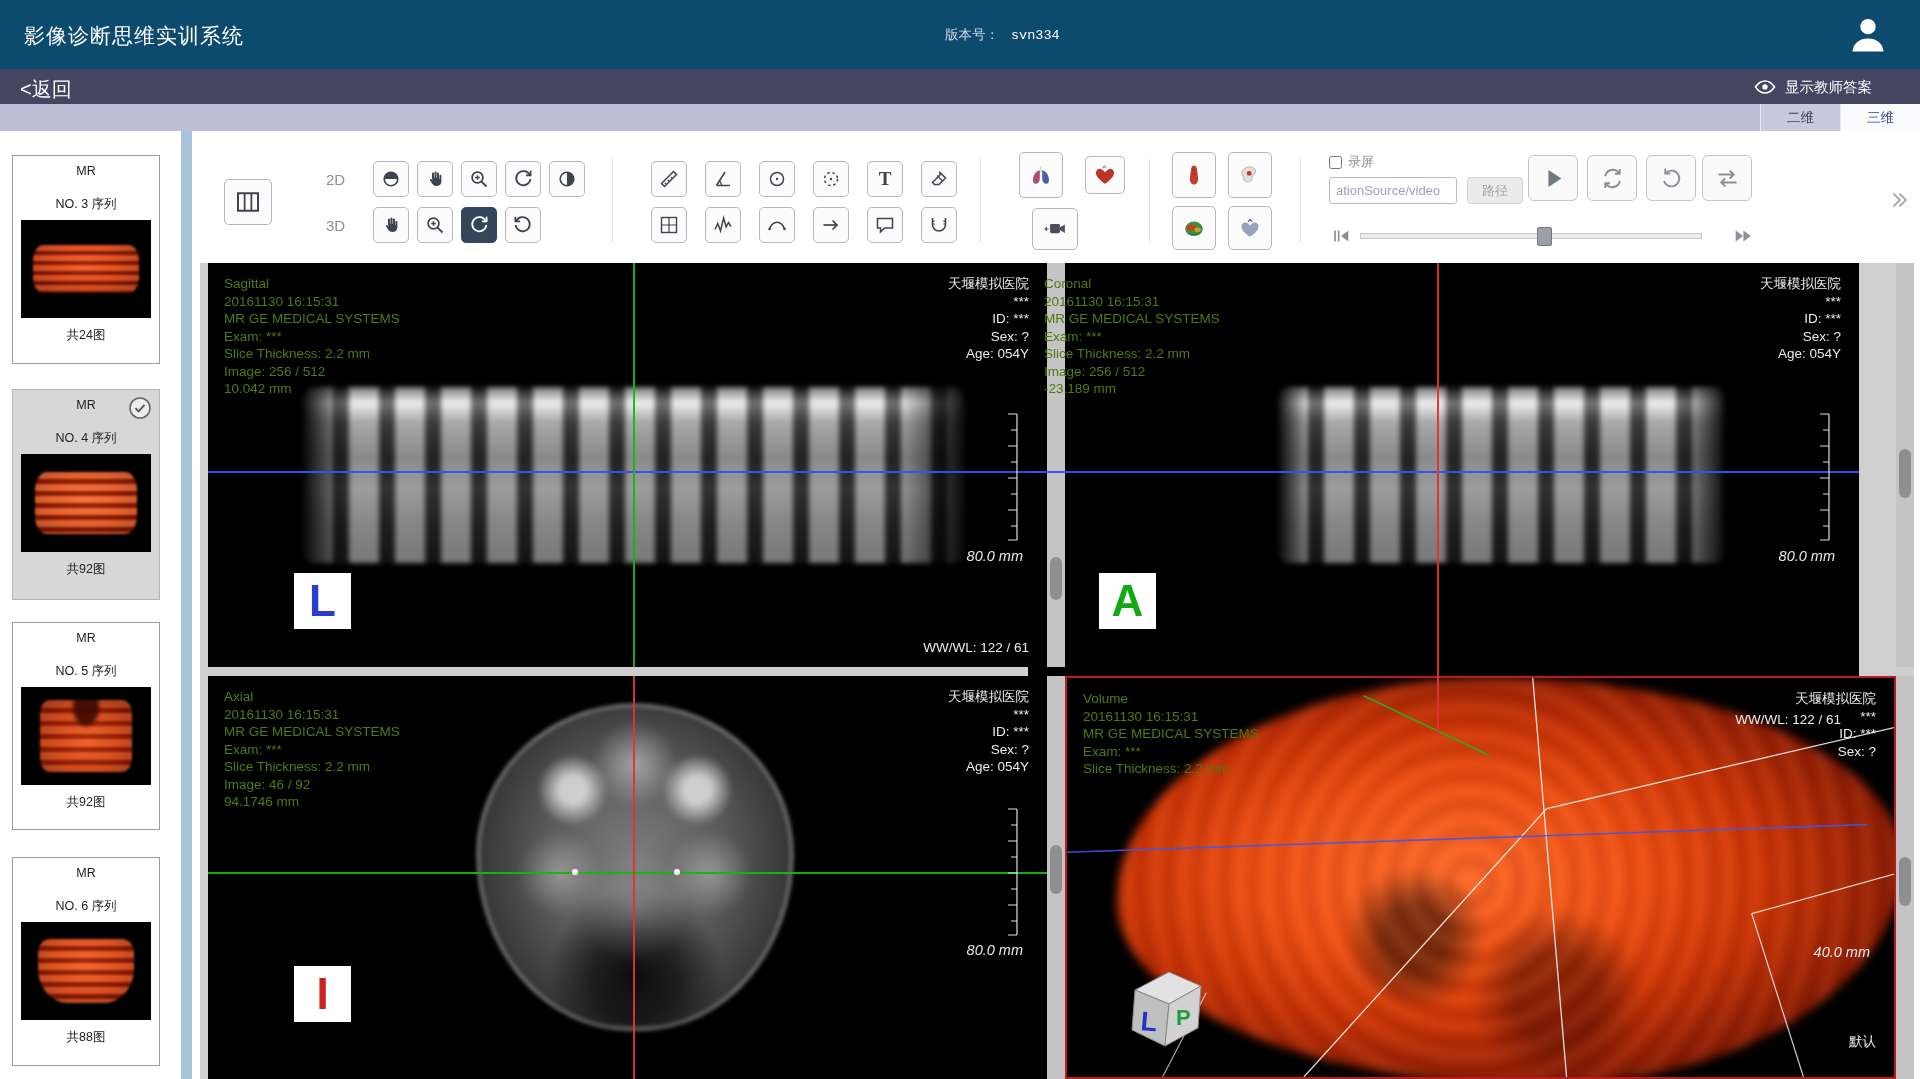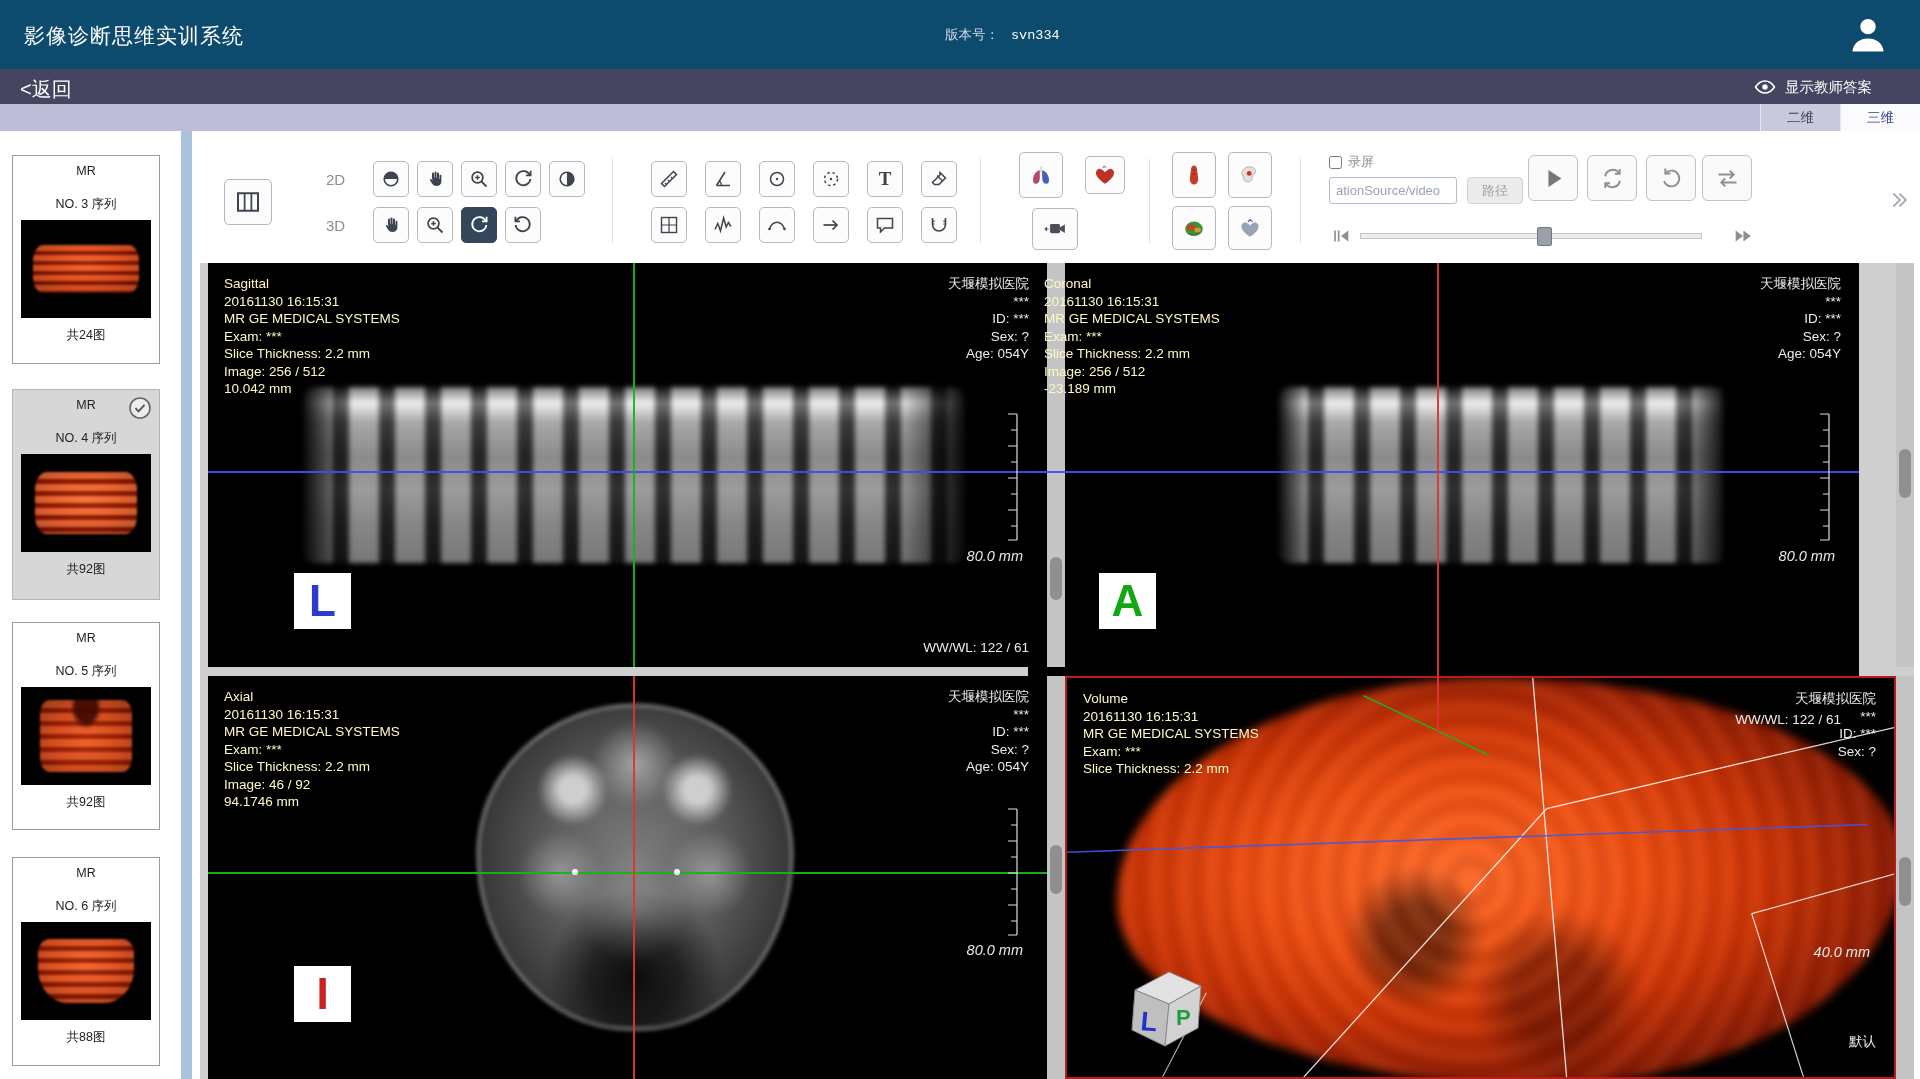--- a/index.html
+++ b/index.html
@@ -60,21 +60,21 @@
   .tslider{position:absolute;height:22px}
   .sl-track{position:absolute;left:30px;right:52px;top:8px;height:4px;background:#ececec;border:1px solid #c6c6c6}
   .sl-handle{position:absolute;top:2px;width:13px;height:17px;background:#9aa0a8;border:1px solid #777;border-radius:2px}
   .sl-ico{position:absolute;top:0;width:22px;height:22px}
   .tb-more{position:absolute;width:22px;height:22px}
 
   
   .content-bg{position:absolute;left:200px;top:263px;width:1714px;height:816px;background:#cfcfcf}
   .vp{position:absolute;background:#000;overflow:hidden}
   .vp-volume{border:2px solid #b91c1c;box-sizing:border-box}
-  .vp-meta-left{position:absolute;top:12px;left:16px;font-size:13.5px;line-height:17.5px;color:#fef9c3;z-index:6}
+  .vp-meta-left{position:absolute;top:12px;left:16px;font-size:13.5px;line-height:17.5px;color:#4d7c0f;z-index:6}
   .vp-meta-right{position:absolute;top:12px;right:18px;font-size:13.5px;line-height:17.5px;color:#ececec;text-align:right;z-index:6}
   .vp-scale{position:absolute;right:24px;font-style:italic;font-size:14.5px;color:#e8e8e8;z-index:6}
   .vp-wwwl{position:absolute;right:18px;font-size:13.5px;color:#ececec;z-index:6}
   .vp-default{position:absolute;right:18px;font-size:13.5px;color:#ececec;z-index:6}
   .vp-letter{position:absolute;width:57px;height:56px;background:#fff;display:flex;align-items:center;justify-content:center;font-size:44px;font-weight:bold;z-index:6}
   .vp-ruler{position:absolute;right:26px;width:16px;height:128px;z-index:5}
   .xline{position:absolute;left:0;right:0;height:2px;opacity:.95;z-index:4}
   .yline{position:absolute;top:0;bottom:0;width:2px;opacity:.95;z-index:4}
   .dot{position:absolute;width:6px;height:6px;border-radius:50%;background:#fff;z-index:5}
   .mri-band{position:absolute;border-radius:12px;filter:blur(2.5px);z-index:1}

